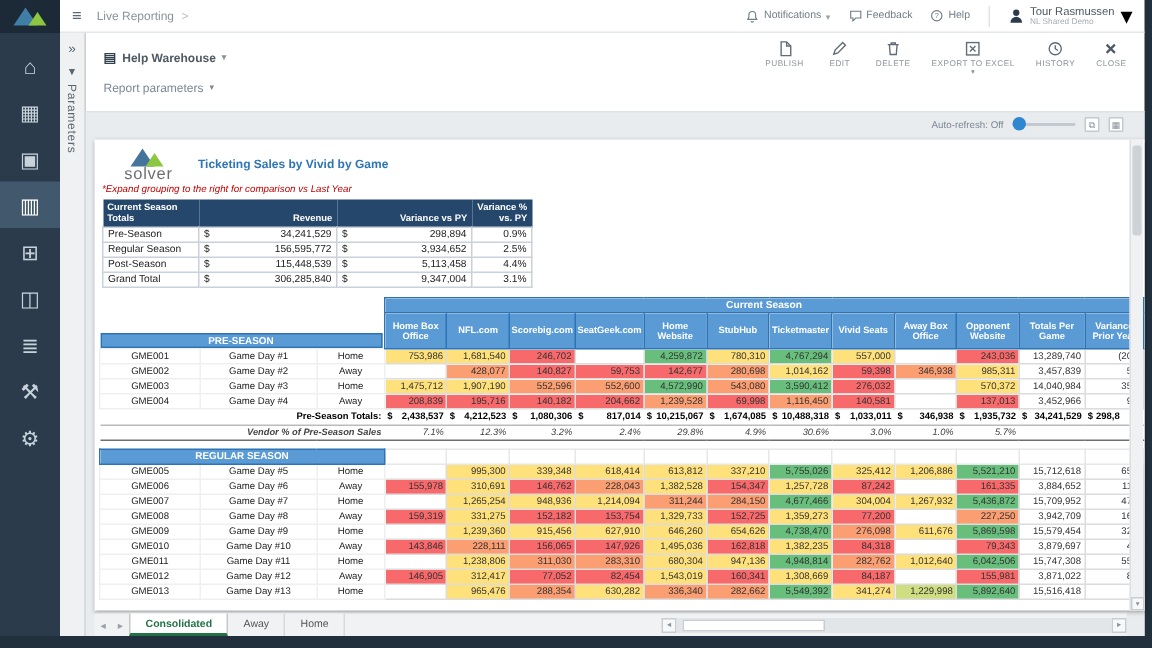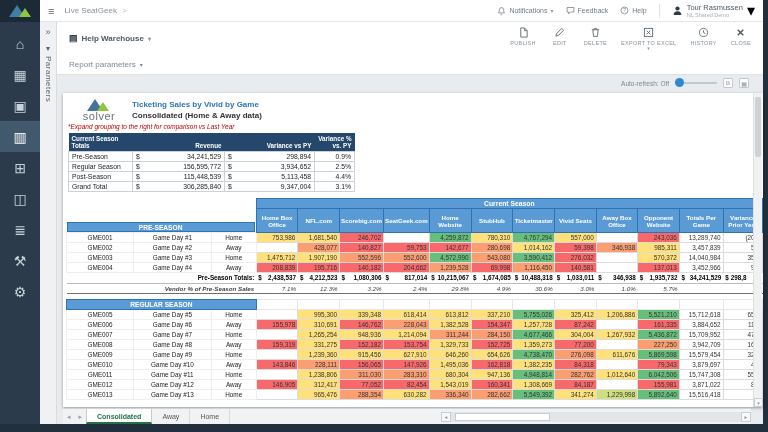--- a/index.html
+++ b/index.html
@@ -33,21 +33,21 @@
 
 .main{position:absolute;left:57px;top:22px;right:5px;bottom:8px;background:#fff;display:flex;flex-direction:column}
 .cmdbar{height:32px;display:flex;align-items:center;padding:0 12px}
 .src{display:flex;align-items:center;gap:4px;font-size:8px;color:#4e5963;font-weight:bold;cursor:pointer}
 .src .ic{color:#32414f;font-size:9px}
 .src .chev{font-size:6px;color:#8a939c}
 .actions{margin-left:auto;display:flex;gap:14px}
 .action{display:flex;flex-direction:column;align-items:center;font-size:5.5px;color:#8b939b;letter-spacing:.3px;cursor:pointer;min-width:20px}
 .action svg{margin-bottom:2px}
 .action .sub{font-size:5px;color:#8b939b;line-height:4px}
-.paramsrow{height:20px;display:flex;align-items:center;padding-left:12px;font-size:8px;color:#7c8794;gap:4px;cursor:pointer}
+.paramsrow{height:20px;display:flex;padding-left:12px;font-size:8px;color:#7c8794;gap:4px;cursor:pointer}
 .paramsrow .chev{font-size:6px}
 .content{flex:1;background:#e9ecee;position:relative;border-top:1px solid #dfe2e5}
 .refreshrow{position:absolute;top:3px;right:14px;display:flex;align-items:center;gap:6px;font-size:6.5px;color:#7c8794}
 .toggle{width:42px;height:8px;position:relative;cursor:pointer}
 .toggle .track{position:absolute;left:0;right:0;top:3px;height:2px;background:#c3c9cf;border-radius:2px}
 .toggle .knob{position:absolute;left:0;top:-1px;width:9px;height:9px;border-radius:50%;background:#2f86d1}
 .mini{width:10px;height:10px;border:1px solid #c3c9cf;border-radius:1px;font-size:6px;color:#8a939c;display:flex;align-items:center;justify-content:center;background:#fff;cursor:pointer}
 
 .paper{position:absolute;left:6px;top:18px;width:700px;height:314px;background:#fff;box-shadow:0 1px 3px rgba(0,0,0,.35);overflow:hidden;padding:5px 0 0 3px}
 .hdrblock{display:flex;align-items:center}
@@ -102,21 +102,21 @@
 
 <div class="logo-sq">
   <div class="mtn">
       <span class="m1"></span>
       <span class="m2"></span>
     </div>
 </div>
 
 <div class="topbar">
   <span class="hamburger">≡</span>
-  <span class="crumb-root">Live SeatGeek</span>
+  <span class="crumb-root">Live Reporting</span>
   <span class="crumb-sep">&gt;</span>
   <div class="top-right">
     <div class="top-item">
       <svg width="9" height="10" viewBox="0 0 12 12">
           <path d="M6 1.5a3 3 0 0 1 3 3v2.2l1 1.8H2l1-1.8V4.5a3 3 0 0 1 3-3z" fill="none" stroke="#717c86" stroke-width="1"></path>
           <path d="M5 10a1 1 0 0 0 2 0" fill="none" stroke="#717c86" stroke-width="1"></path>
         </svg>
       <span>Notifications</span>
       <span class="chev">▾</span>
     </div>
@@ -235,21 +235,20 @@
       <div class="hdrblock">
         <div class="slogo">
           <div class="mtn" style="width:26px;height:13px">
               <span class="m1" style="border-bottom-color:#44749c"></span>
               <span class="m2"></span>
             </div>
           <span class="word">solver</span>
         </div>
         <div class="titles">
           <div class="t1">Ticketing Sales by Vivid by Game</div>
-          <div class="t2">Consolidated (Home &amp; Away data)</div>
         </div>
       </div>
       <div class="note">*Expand grouping to the right for comparison vs Last Year</div>
 
       <table class="sumtbl">
         <colgroup>
             <col style="width:64px">
             <col style="width:92px">
             <col style="width:90px">
             <col style="width:40px">

